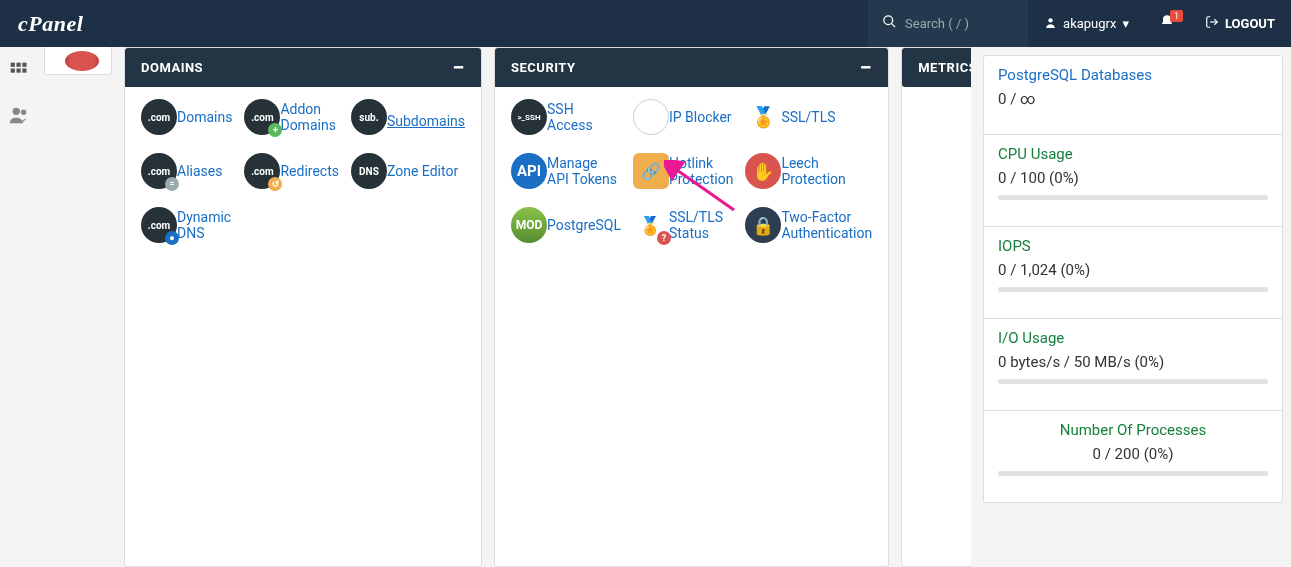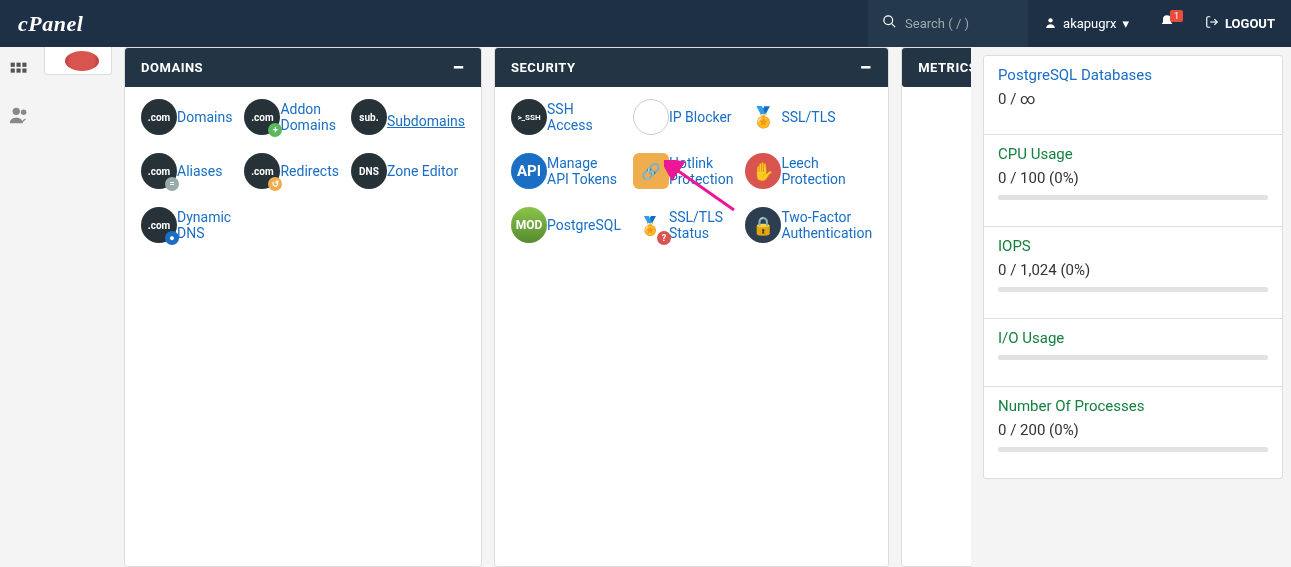--- a/index.html
+++ b/index.html
@@ -50,21 +50,21 @@
 .badge-corner { position:absolute; right:-2px; bottom:-2px; width:14px; height:14px; border-radius:50%; display:flex; align-items:center; justify-content:center; font-size:9px; }
 
 
 .stat-block { background:#fff; border:1px solid #ddd; border-radius:3px; padding:10px 14px 26px 14px; }
 .stat-title { color:#1a6fc4; font-size:15px; margin-bottom:6px; cursor:pointer; }
 .stat-title.plain { color:#15803d; cursor:default; }
 .stat-val { font-size:15px; color:#333; }
 .stat-bar { height:5px; background:#e2e2e2; margin-top:8px; border-radius:2px; }
 .side-stack>div+div { border-top:0; border-radius:0; }
 .side-stack>div:first-child { border-radius:3px 3px 0 0; }
-.side-stack>div:last-child { border-radius:0 0 3px 3px; }
+.side-stack>div:last-child { border-radius:0 0 3px 3px;text-align:center; }
 
 
 .arrow { position:absolute; pointer-events:none; }
 </style>
 </head>
 <body>
 
 <div class="topbar">
   <div class="logo">cPanel</div>
   <div class="topbar-spacer"></div>
@@ -245,20 +245,21 @@
         <div class="stat-val">0 / 100   (0%)</div>
         <div class="stat-bar"></div>
       </div>
       <div class="stat-block">
         <div class="stat-title plain">IOPS</div>
         <div class="stat-val">0 / 1,024   (0%)</div>
         <div class="stat-bar"></div>
       </div>
       <div class="stat-block">
         <div class="stat-title plain">I/O Usage</div>
+        <div class="stat-val">0 bytes/s / 50 MB/s   (0%)</div>
         <div class="stat-bar"></div>
       </div>
       <div class="stat-block">
         <div class="stat-title plain">Number Of Processes</div>
         <div class="stat-val">0 / 200   (0%)</div>
         <div class="stat-bar"></div>
       </div>
     </div>
   </div>
 </div>

